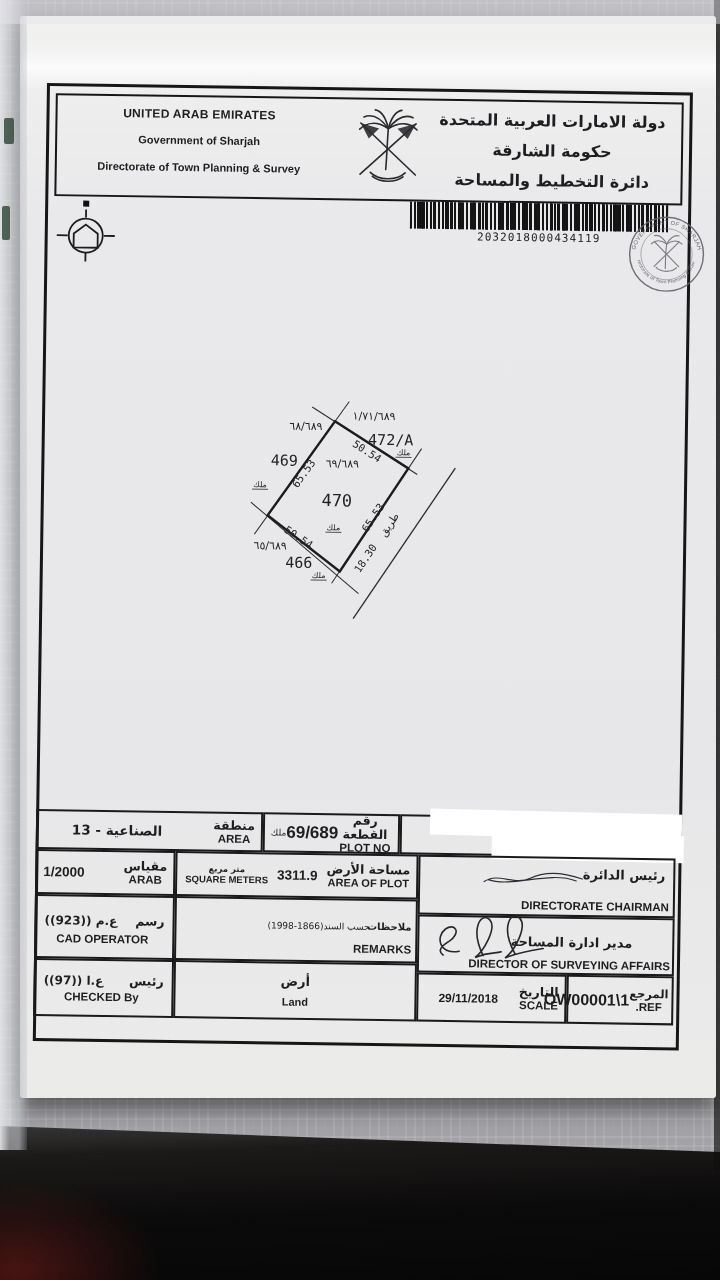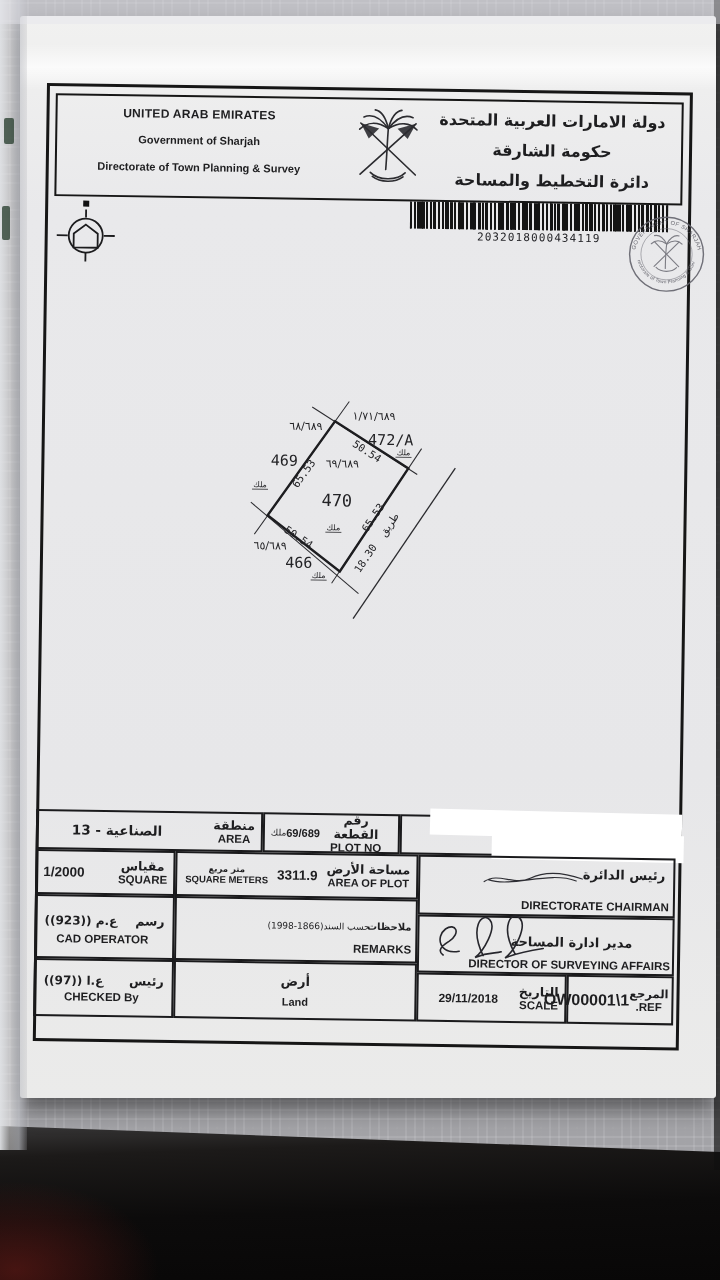--- a/index.html
+++ b/index.html
@@ -202,32 +202,32 @@
           <div class="ar">منطقة</div>
           <div class="en">AREA</div>
         </div>
         <div class="val" style="direction:rtl;font-family:'DejaVu Sans',sans-serif;margin-left:28px;">الصناعية - 13</div>
       </div>
       <div class="cell cell-flex" style="left:227px;top:0;width:137px;height:40px;direction:rtl;">
         <div class="lblk">
           <div class="ar">رقم القطعة</div>
           <div class="en">PLOT NO</div>
         </div>
-        <div class="val" style="font-size:11px;">69/689</div>
+        <div class="val" style="font-size:17px;">69/689</div>
         <div style="font-size:9px;font-family:'DejaVu Sans',sans-serif;">ملك</div>
       </div>
       <div class="cell" style="left:364px;top:0;width:276px;height:40px;">
         <div style="position:absolute;left:28px;top:-7px;width:252px;height:26px;background:#ffffff;transform:rotate(.6deg);"></div>
         <div style="position:absolute;left:90px;top:15px;width:192px;height:27px;background:#ffffff;transform:rotate(.4deg);"></div>
       </div>
 
       <div class="cell cell-flex" style="left:0;top:40px;width:140px;height:45px;direction:rtl;">
         <div class="lblk">
           <div class="ar">مقياس</div>
-          <div class="en">SQUARE</div>
+          <div class="en">ARAB</div>
         </div>
         <div class="val" style="">1/2000</div>
       </div>
       <div class="cell cell-flex" style="left:140px;top:40px;width:243px;height:45px;direction:rtl;">
         <div class="lblk">
           <div class="ar">مساحة الأرض</div>
           <div class="en" style="font-size:11px;">AREA OF PLOT</div>
         </div>
         <div class="val">3311.9</div>
         <div class="lblk" style="margin-left:2px;">

